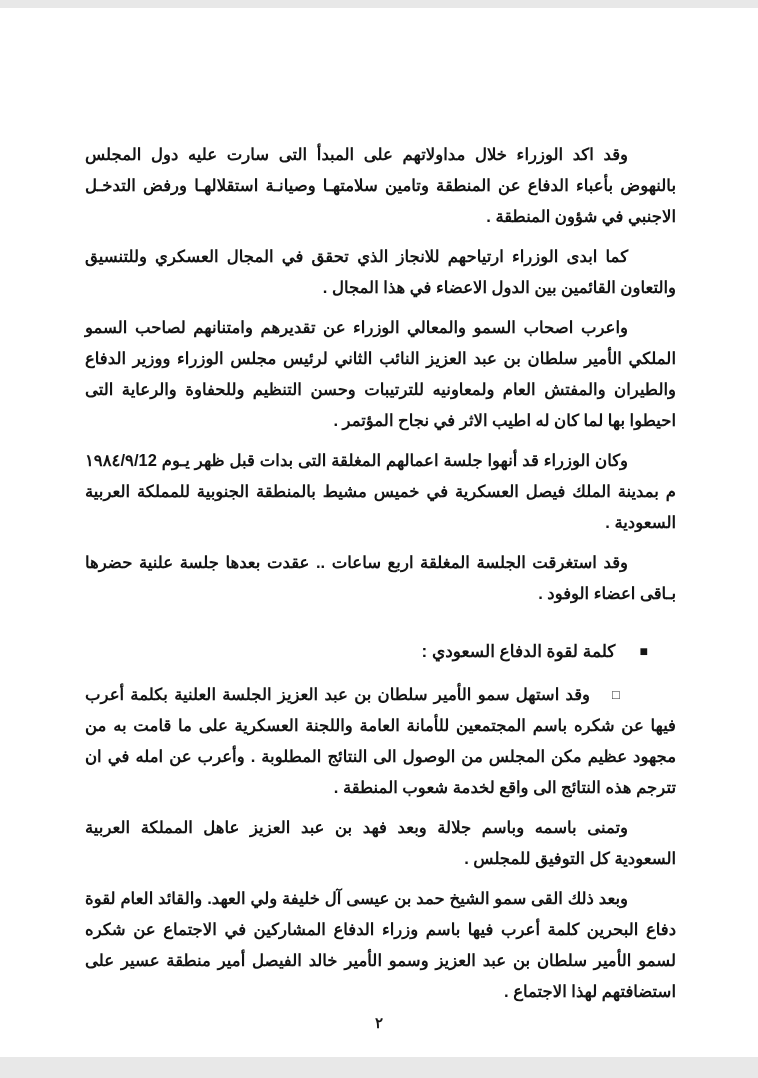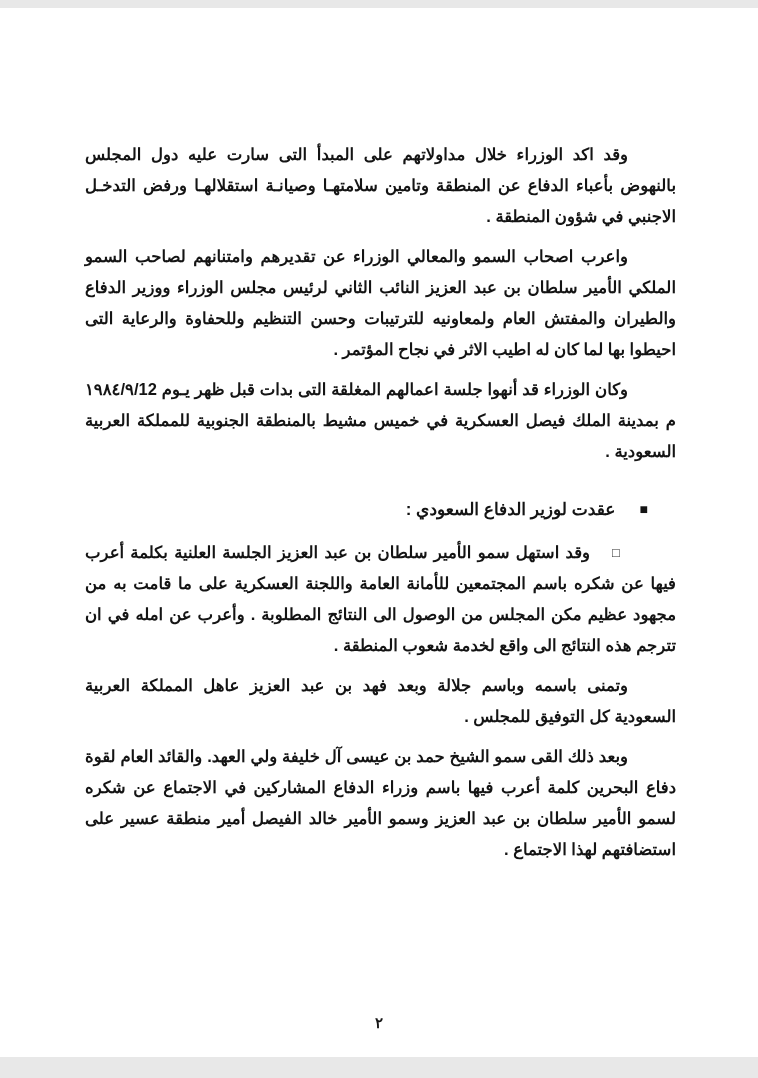--- a/index.html
+++ b/index.html
@@ -68,28 +68,30 @@
   }
 </style>
 </head>
 <body>
 
 <div class="page">
   <main class="content">
 
     <p class="para">وقد اكد الوزراء خلال مداولاتهم على المبدأ التى سارت عليه دول المجلس بالنهوض بأعباء الدفاع عن المنطقة وتامين سلامتهـا وصيانـة استقلالهـا ورفض التدخـل الاجنبي في شؤون المنطقة .</p>
 
+    <p class="para">كما ابدى الوزراء ارتياحهم للانجاز الذي تحقق في المجال العسكري وللتنسيق والتعاون القائمين بين الدول الاعضاء في هذا المجال .</p>
 
     <p class="para">واعرب اصحاب السمو والمعالي الوزراء عن تقديرهم وامتنانهم لصاحب السمو الملكي الأمير سلطان بن عبد العزيز النائب الثاني لرئيس مجلس الوزراء ووزير الدفاع والطيران والمفتش العام ولمعاونيه للترتيبات وحسن التنظيم وللحفاوة والرعاية التى احيطوا بها لما كان له اطيب الاثر في نجاح المؤتمر .</p>
 
     <p class="para">وكان الوزراء قد أنهوا جلسة اعمالهم المغلقة التى بدات قبل ظهر يـوم ١٩٨٤/٩/12 م بمدينة الملك فيصل العسكرية في خميس مشيط بالمنطقة الجنوبية للمملكة العربية السعودية .</p>
 
+    <p class="para">وقد استغرقت الجلسة المغلقة اربع ساعات .. عقدت بعدها جلسة علنية حضرها بـاقى اعضاء الوفود .</p>
 
     <div class="para section-heading">
-      <span class="bullet-filled">■</span><span>عقدت لوزير الدفاع السعودي :</span>
+      <span class="bullet-filled">■</span><span>كلمة لقوة الدفاع السعودي :</span>
     </div>
 
     <p class="para para-bulleted">
       <span class="bullet-open">□</span><span>وقد استهل سمو الأمير سلطان بن عبد العزيز الجلسة العلنية بكلمة أعرب فيها عن شكره باسم المجتمعين للأمانة العامة واللجنة العسكرية على ما قامت به من مجهود عظيم مكن المجلس من الوصول الى النتائج المطلوبة . وأعرب عن امله في ان تترجم هذه النتائج الى واقع لخدمة شعوب المنطقة .</span>
     </p>
 
 
     <p class="para">وتمنى باسمه وباسم جلالة وبعد فهد بن عبد العزيز عاهل المملكة العربية السعودية كل التوفيق للمجلس .</p>
 
     <p class="para">وبعد ذلك القى سمو الشيخ حمد بن عيسى آل خليفة ولي العهد. والقائد العام لقوة دفاع البحرين كلمة أعرب فيها باسم وزراء الدفاع المشاركين في الاجتماع عن شكره لسمو الأمير سلطان بن عبد العزيز وسمو الأمير خالد الفيصل أمير منطقة عسير على استضافتهم لهذا الاجتماع .</p>

